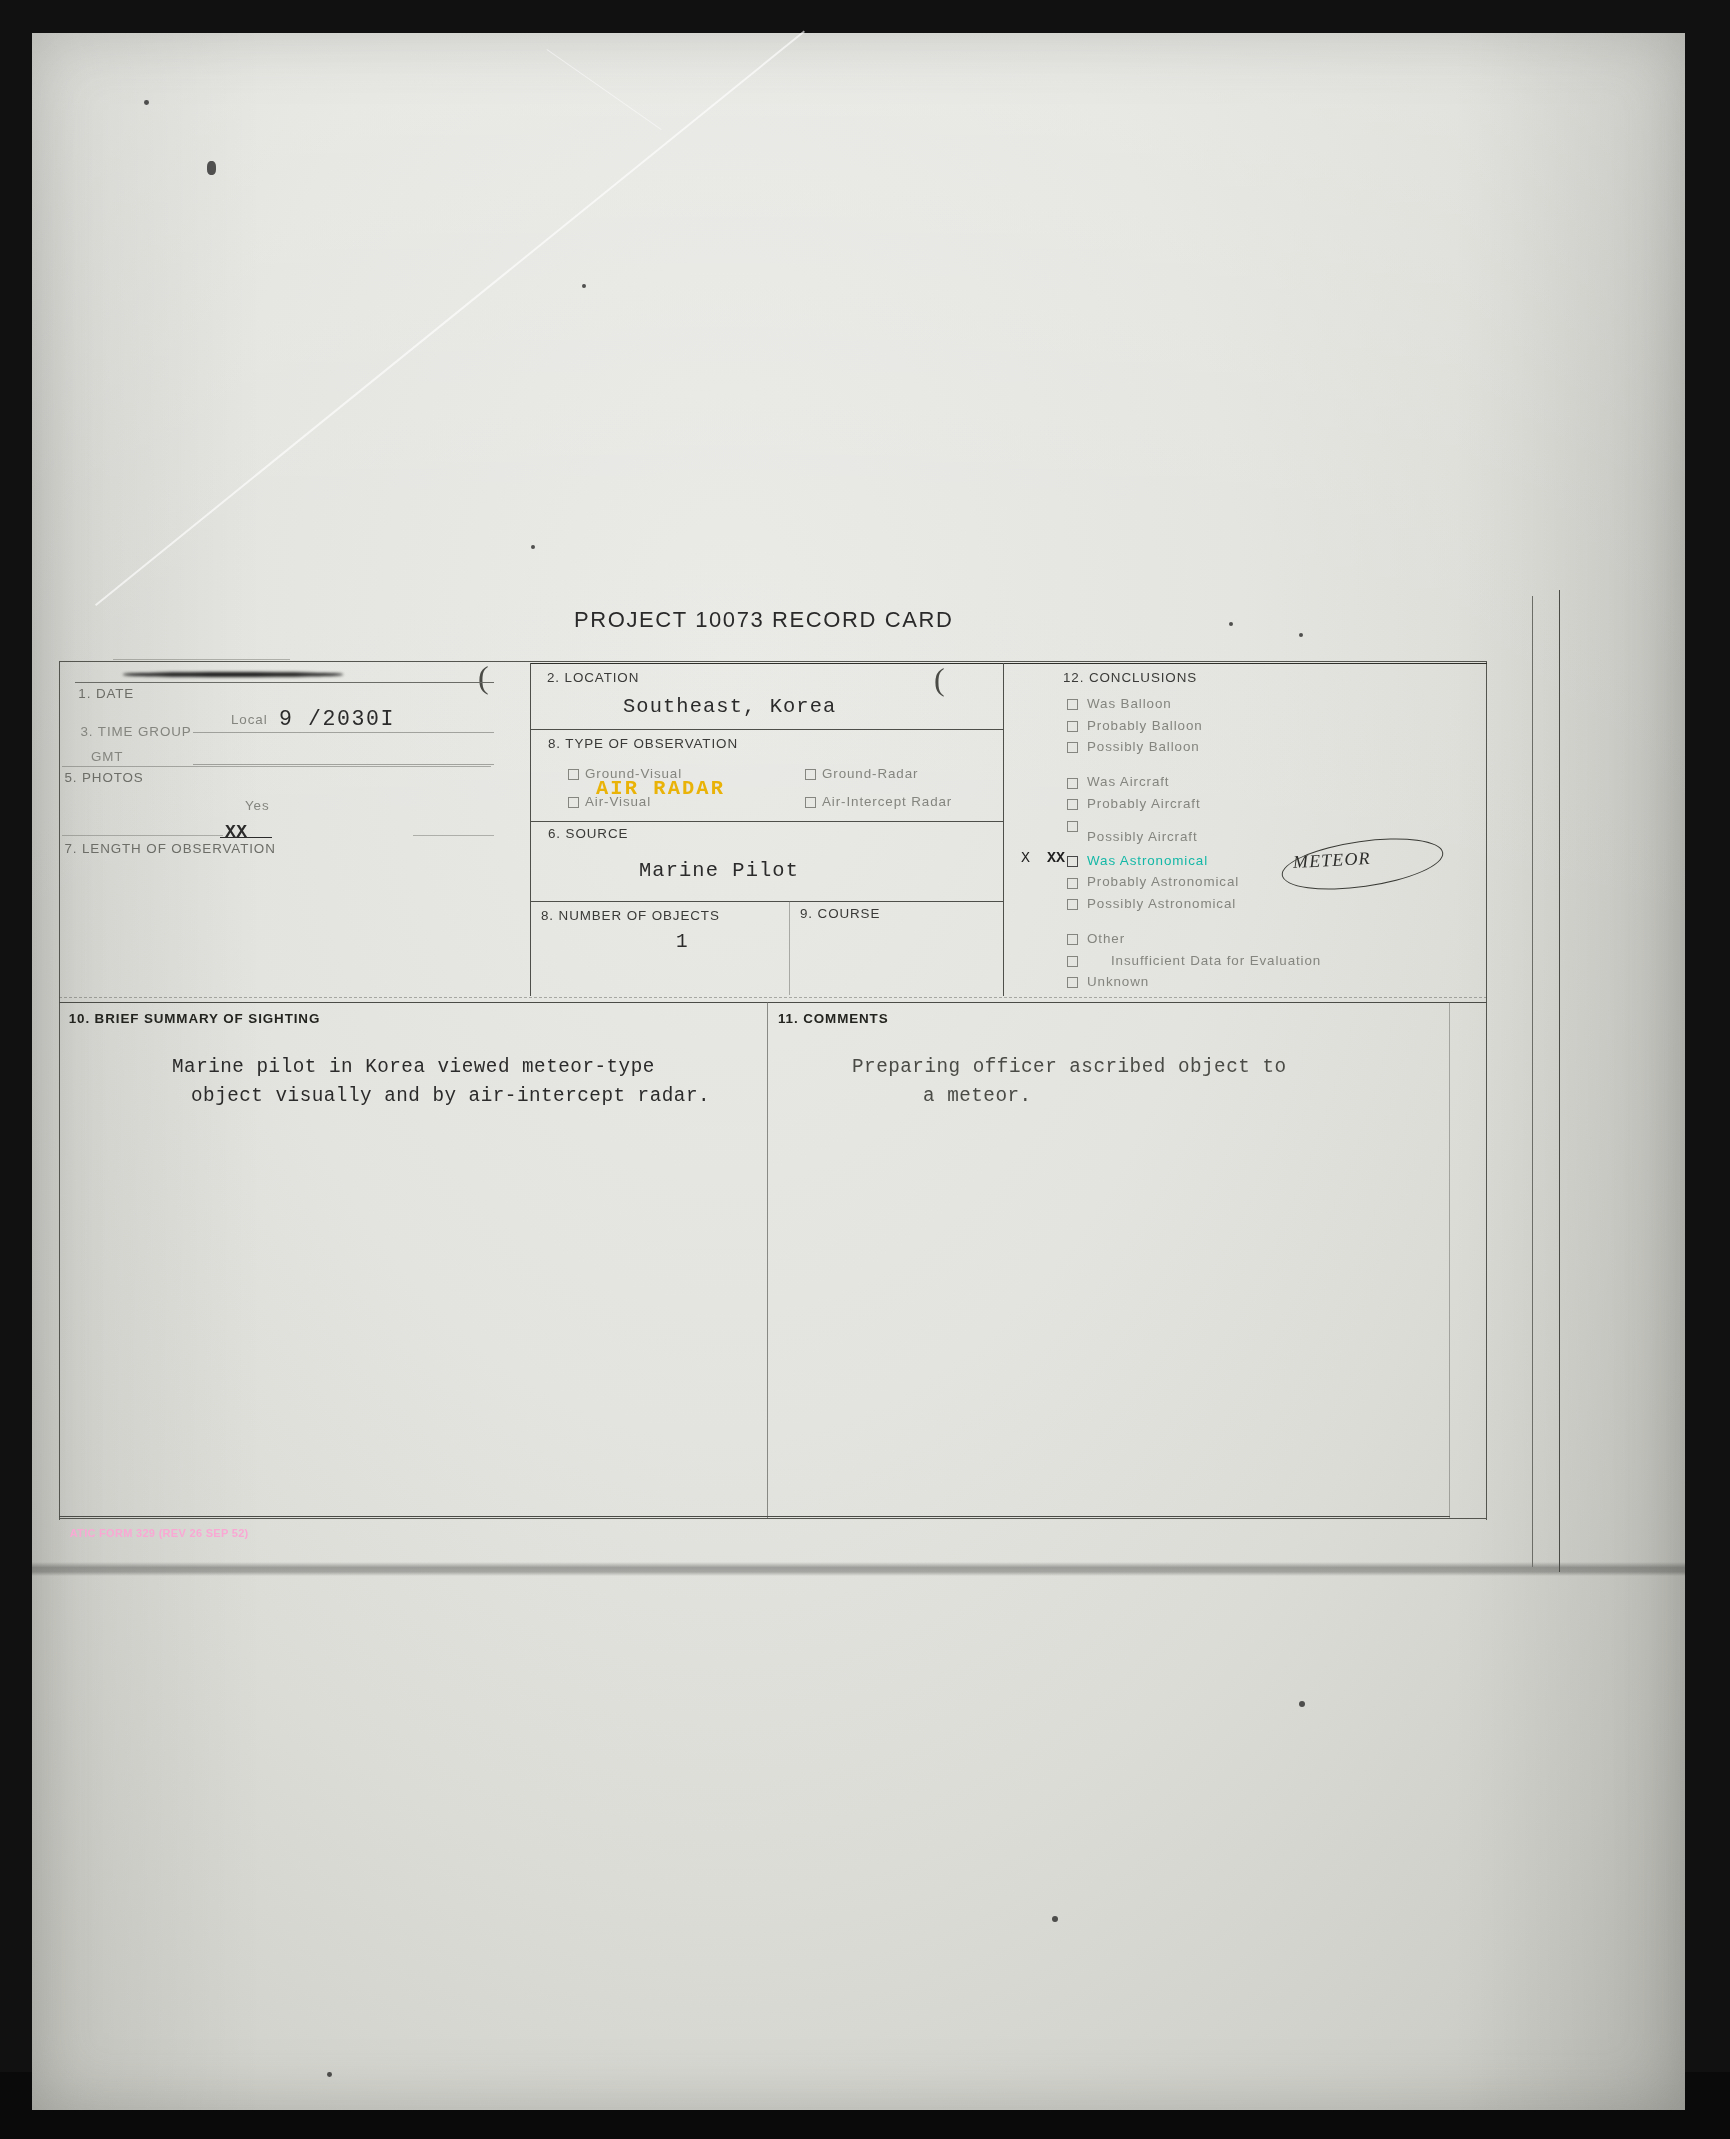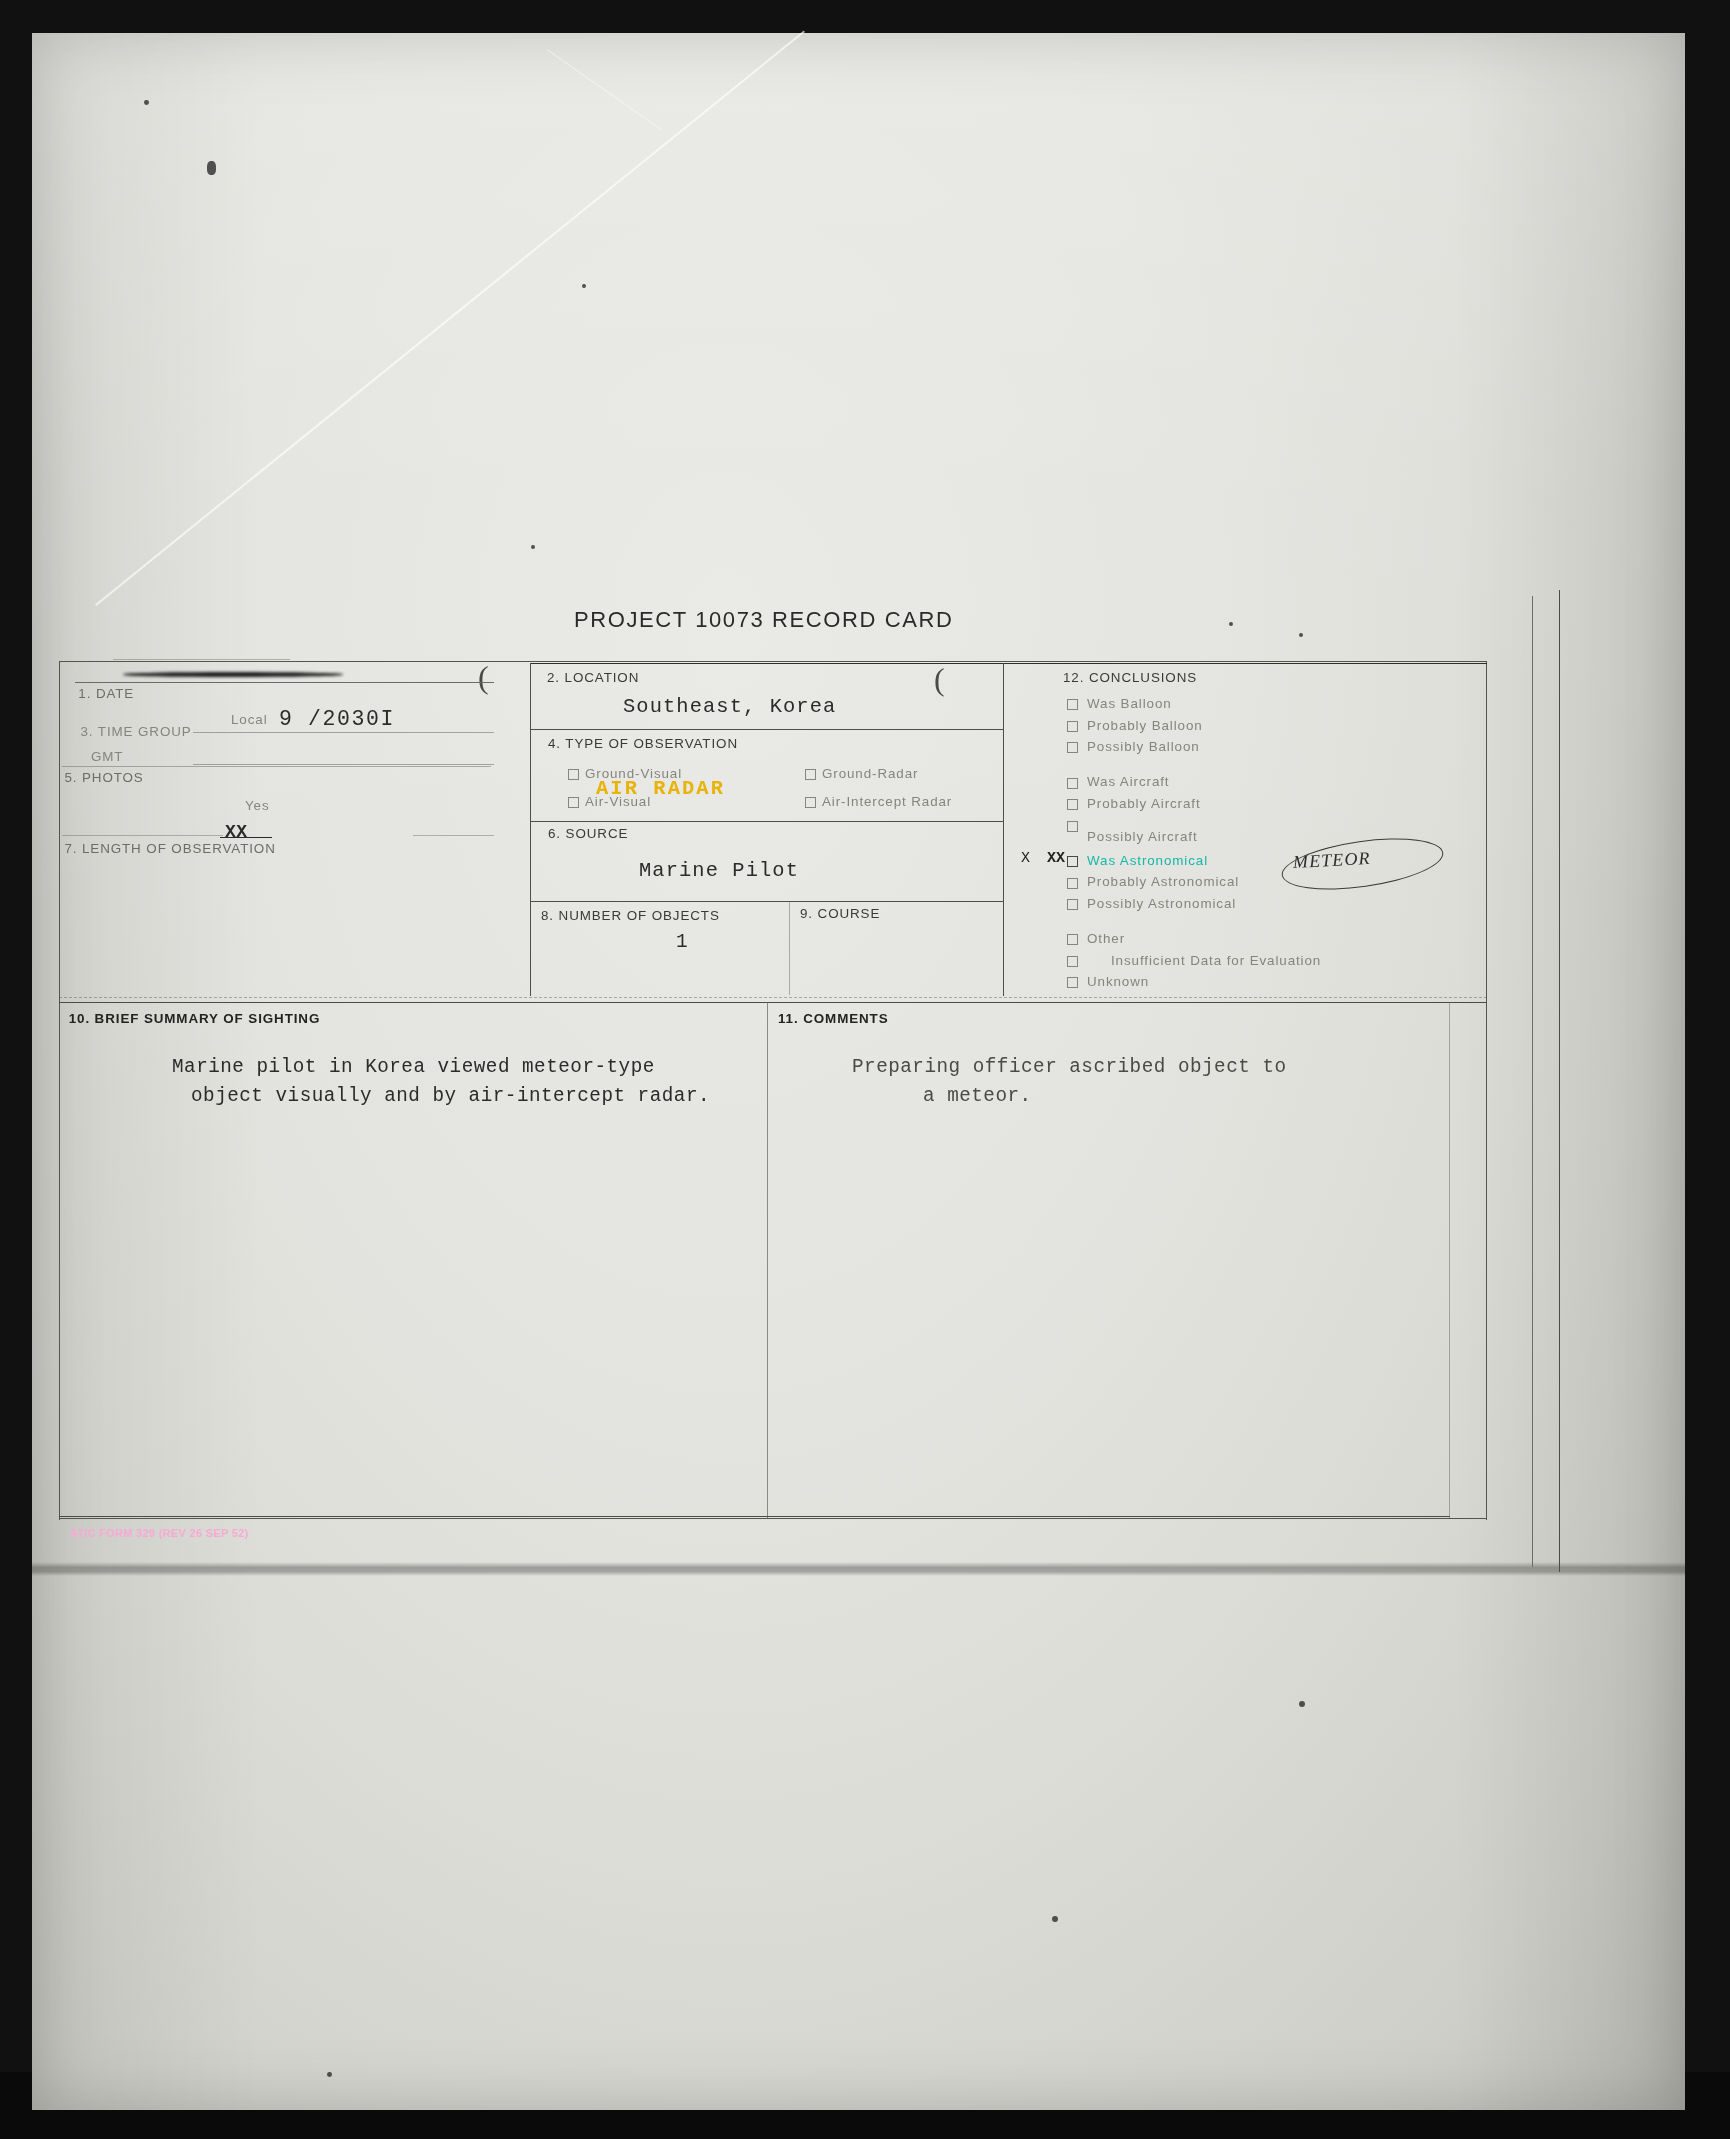--- a/index.html
+++ b/index.html
@@ -240,21 +240,21 @@
     <div class="hline faint" style="left:3.2px; top:228px; width:161px; opacity:.45;"></div>
     <div class="hline faint" style="left:354px; top:228px; width:81px; opacity:.45;"></div>
 
     <div class="smudge" style="left:64px; top:65px; width:220px; height:5.4px;"></div>
     <div class="hline" style="left:54px; top:52px; width:177px; background:#7a7a74; opacity:.5;"></div>
 
     <div class="lbl" style="left:488px; top:63px;">2. LOCATION</div>
     <div class="typed" style="left:564px; top:88px; font-size:20.4px; letter-spacing:1.1px;">Southeast, Korea</div>
 
     <div class="hline" style="left:472px; top:122px; width:472px; background:#4e4e4a;"></div>
-    <div class="lbl" style="left:489px; top:129px;">4. TYPE OF OBSERVATION</div>
+    <div class="lbl" style="left:489px; top:129px;">8. TYPE OF OBSERVATION</div>
 
     <div class="chk chkline" style="left:509px; top:162px;"></div>
     <div class="lbl dimmer" style="left:526px; top:159px;">Ground-Visual</div>
 
     <div class="chk chkline" style="left:746px; top:162px;"></div>
     <div class="lbl dimmer" style="left:763px; top:159px;">Ground-Radar</div>
 
     <div class="chk chkline" style="left:509px; top:190px;"></div>
     <div class="lbl dimmer" style="left:526px; top:187px;">Air-Visual</div>
 

